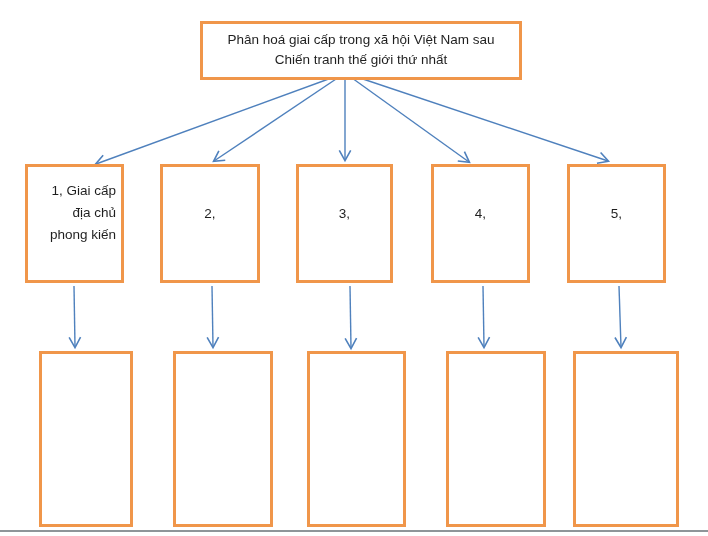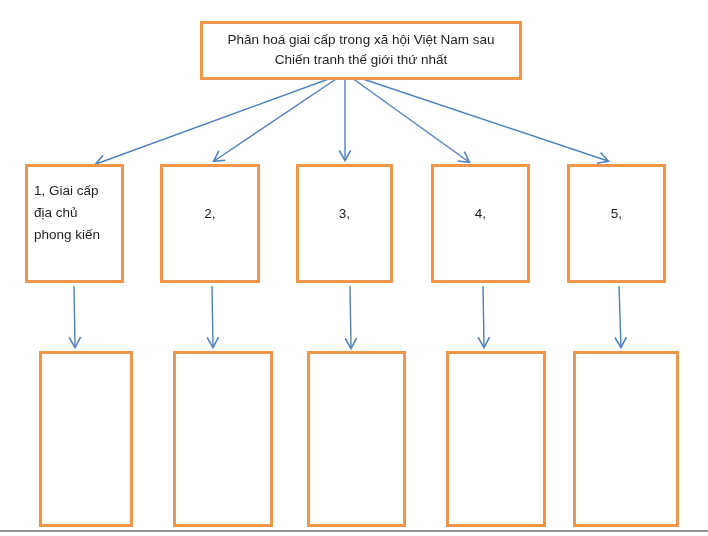--- a/index.html
+++ b/index.html
@@ -45,21 +45,21 @@
     line-height:21px;
   }
   .box-root{
     left:200px;top:13px;width:322px;height:59px;
     text-align:center;
     padding:6px 10px 0 10px;
     line-height:20px;
     margin-top:8px;
   }
   .box-branch{top:164px;height:119px;}
-  .branch-1{left:25px;width:99px;text-align:left;padding:13px 5px 0 6px;line-height:22px;}
+  .branch-1{left:25px;width:99px;text-align:right;padding:13px 5px 0 6px;line-height:22px;}
   .branch-2{left:160px;width:100px;text-align:center;padding-top:36px;}
   .branch-3{left:296px;width:97px;text-align:center;padding-top:36px;}
   .branch-4{left:431px;width:99px;text-align:center;padding-top:36px;}
   .branch-5{left:567px;width:99px;text-align:center;padding-top:36px;}
   .box-detail{top:351px;height:176px;}
   .detail-1{left:39px;width:94px;}
   .detail-2{left:173px;width:100px;}
   .detail-3{left:307px;width:99px;}
   .detail-4{left:446px;width:100px;}
   .detail-5{left:573px;width:106px;}

